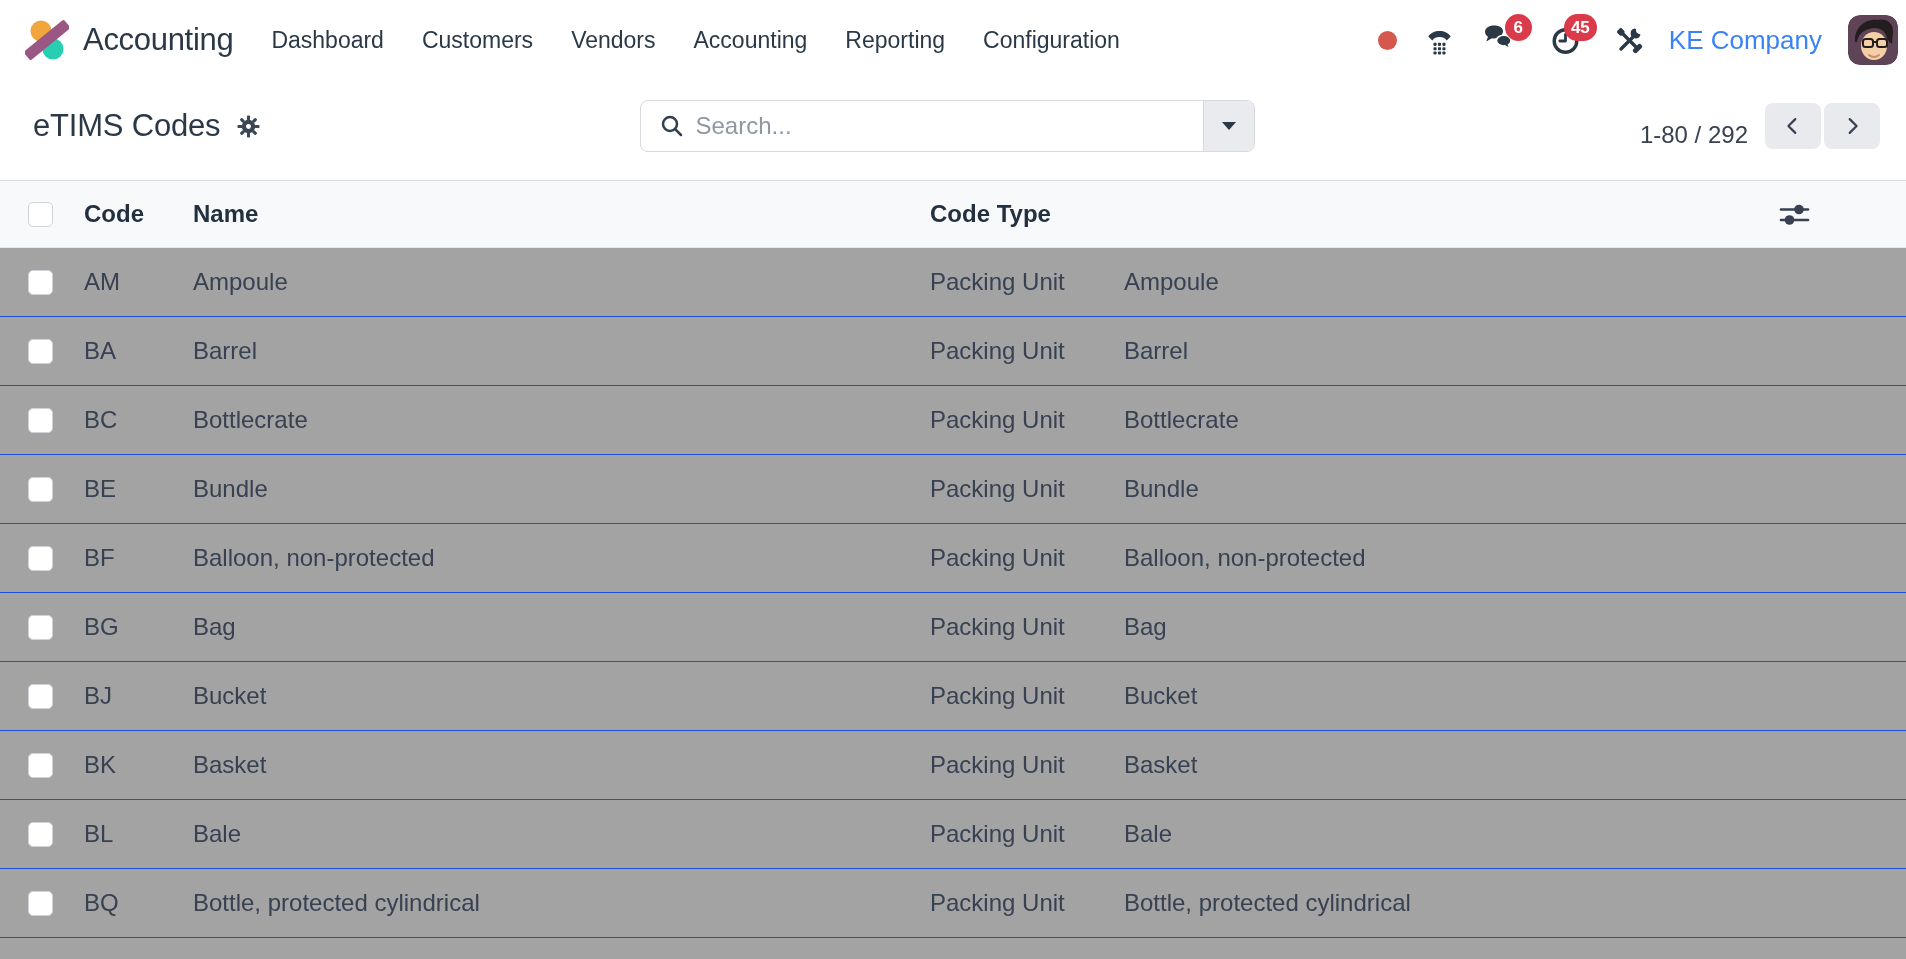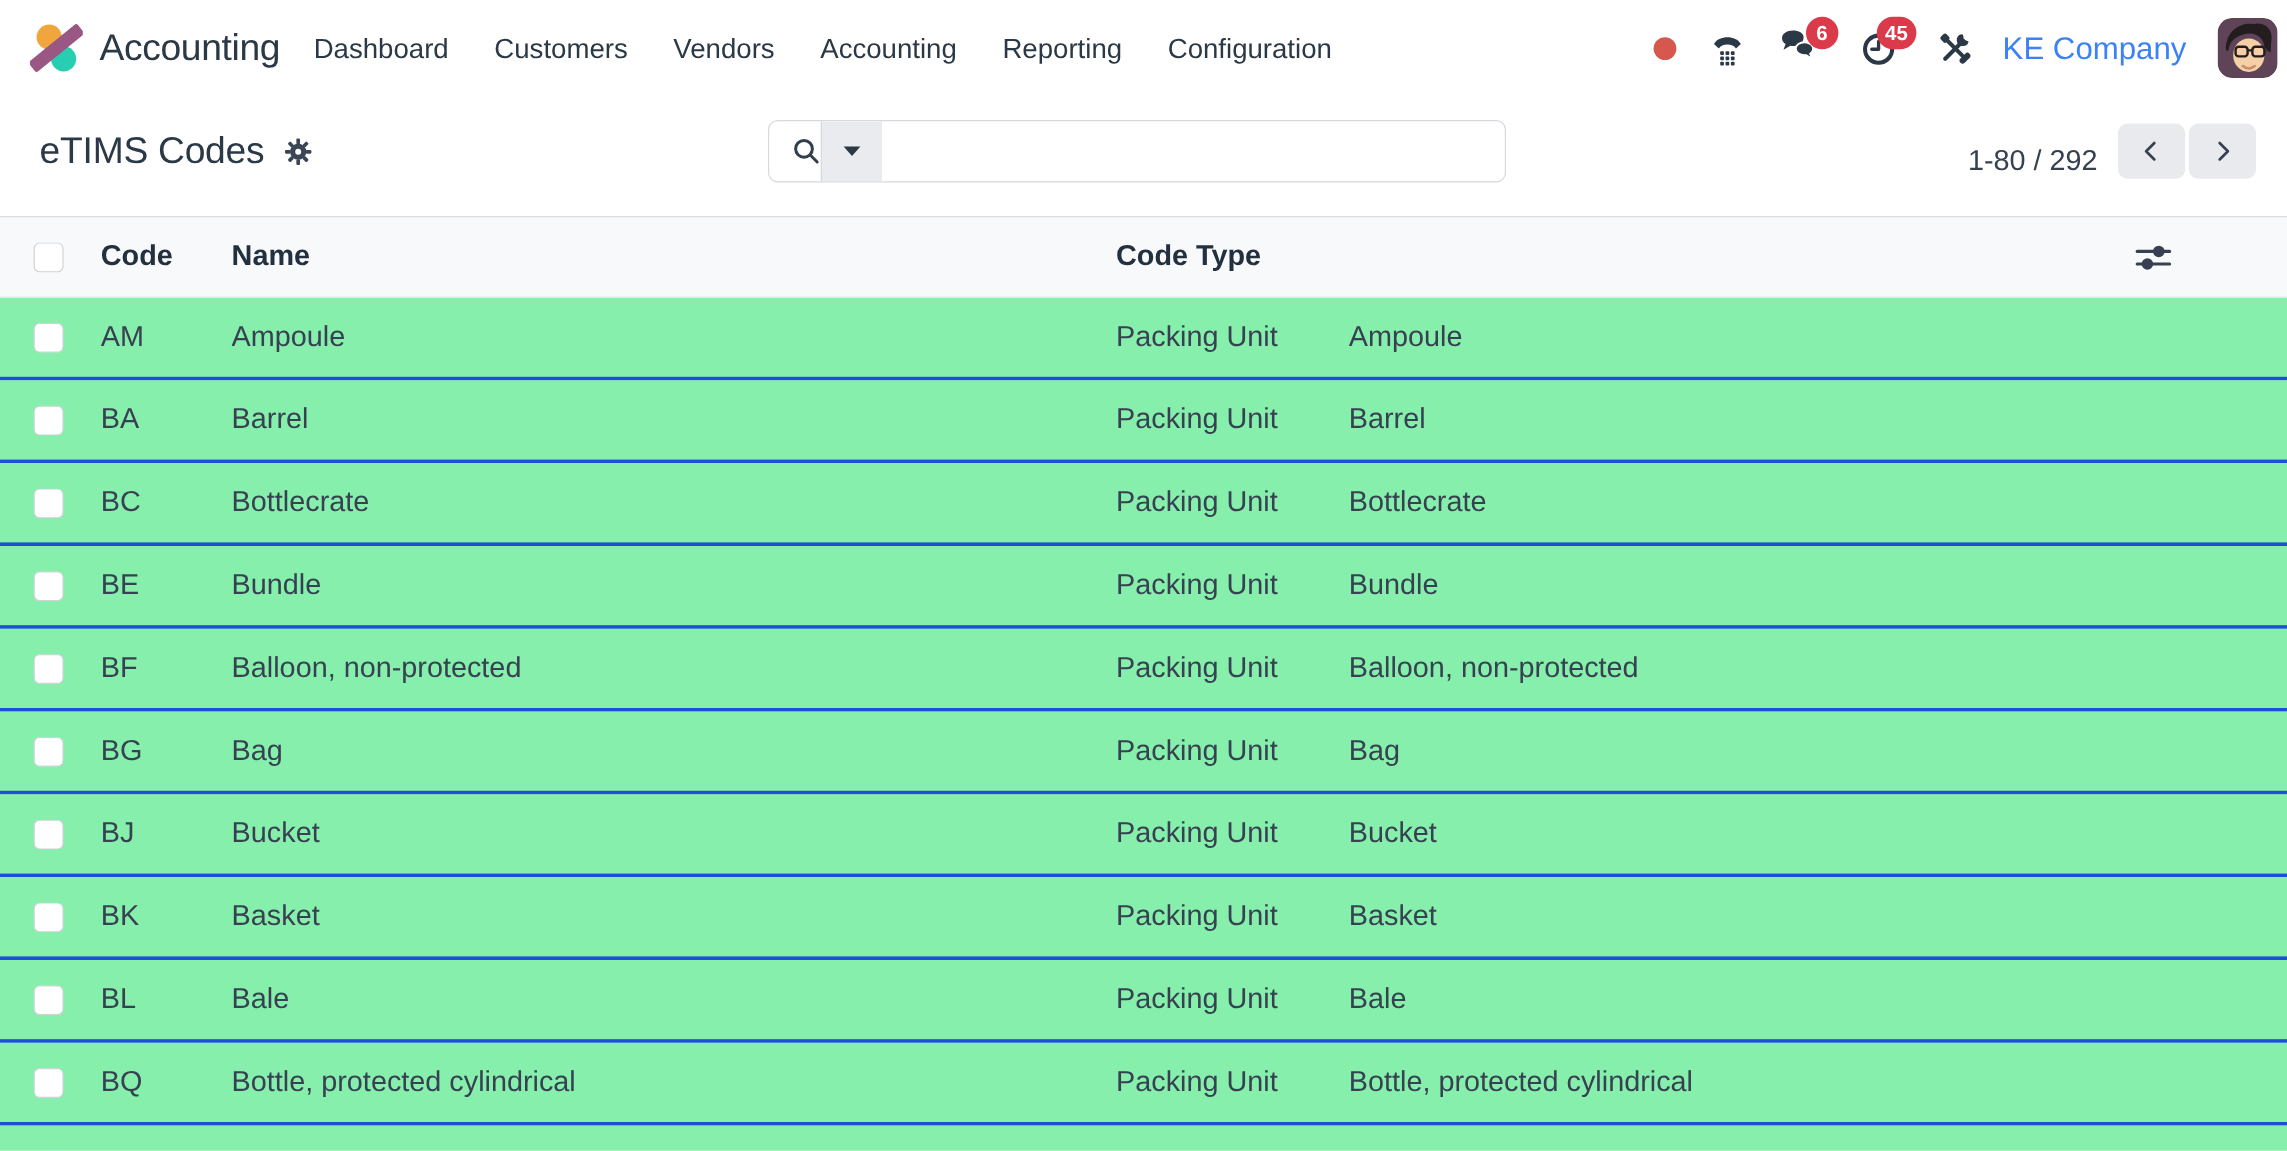--- a/index.html
+++ b/index.html
@@ -5,21 +5,21 @@
   * { box-sizing: border-box; margin: 0; padding: 0; }
   html,body { width:1906px; height:959px; overflow:hidden; background:#fff;
     font-family:"Liberation Sans", sans-serif; color:#374151; }
 
   
   .navbar { height:80px; display:flex; align-items:center; justify-content:space-between;
     padding:0 8px 0 25px; background:#fff; }
   .nav-left { display:flex; align-items:center; }
   .logo { width:44px; height:44px; display:block; }
   .app-name { font-size:31px; font-weight:500; color:#2b3947; margin-left:14px; letter-spacing:-0.3px; }
-  .menu { display:flex; align-items:center; margin-left:28px; gap:38px; }
+  .menu { display:flex; align-items:center; margin-left:38px; gap:38px; }
   .menu-item { font-size:23px; color:#2b3947; cursor:pointer; white-space:nowrap; }
 
   .nav-right { display:flex; align-items:center; }
   .sys { display:flex; align-items:center; justify-content:center; position:relative;
     margin-left:28px; cursor:pointer; }
   .dot { width:19px; height:19px; border-radius:50%; background:#d5574e; }
   .badge { position:absolute; top:-11px; right:-16px; min-width:27px; height:27px;
     background:#da3a49; color:#fff; font-size:17px; font-weight:700; border-radius:14px;
     display:flex; align-items:center; justify-content:center; padding:0 7px; line-height:1; }
   .company { font-size:26px; color:#3b82f6; margin-left:26px; white-space:nowrap; }
@@ -44,21 +44,21 @@
   .pager-value { font-size:24px; color:#374151; margin-right:17px; white-space:nowrap; }
   .pager-btn { width:56px; height:46px; background:#e8eaed; border:none; border-radius:8px;
     display:flex; align-items:center; justify-content:center; cursor:pointer; }
   .pager-btn + .pager-btn { margin-left:3px; }
 
   
   .grid-cols { display:grid; grid-template-columns:84px 109px 737px 194px 1fr 80px; align-items:center; }
   .thead { height:68px; background:#f8f9fb; border-top:1px solid #d9dce1;
     border-bottom:1px solid #e4e6ea; font-weight:700; font-size:24px; color:#22303f; }
   .tbody { height:723px; overflow:hidden; }
-  .trow { height:69px; border-bottom:3px solid #1d4ed8; background:#86efac; font-size:24px; color:#374151; }
+  .trow { height:69px; border-bottom:1px solid #1d4ed8; background:#a3a3a3; font-size:24px; color:#374151; }
   .cell { white-space:nowrap; overflow:hidden; }
   .cb { appearance:none; -webkit-appearance:none; width:25px; height:25px; margin-left:28px;
     border:1px solid #cfd3d8; border-radius:5px; background:#fff; cursor:pointer; display:block; }
   .c-check { display:flex; align-items:center; }
   .c-gear { display:flex; justify-content:flex-end; padding-right:15px; }
   .th-label { cursor:pointer; }
   svg { display:block; }
 </style>
 </head>
 <body>
@@ -171,20 +171,21 @@
     </span>
   </div>
 
   <div class="searchbar">
     <span class="search-icon-wrap">
       <svg width="24" height="24" viewBox="0 0 24 24">
         <circle cx="10" cy="10" r="7" fill="none" stroke="#32404e" stroke-width="2.5"></circle>
         <path d="M15.2 15.2 L21 21" stroke="#32404e" stroke-width="2.5" stroke-linecap="round"></path>
       </svg>
     </span>
+    <input class="search-input" type="text" placeholder="Search..." style="">
     <span class="search-caret">
       <svg width="16" height="10" viewBox="0 0 16 10">
         <polygon points="1,1 15,1 8,9" fill="#2b3947"></polygon>
       </svg>
     </span>
   </div>
 
   <div class="cp-right">
     <span class="pager-value">1-80 / 292</span>
     <button class="pager-btn">

